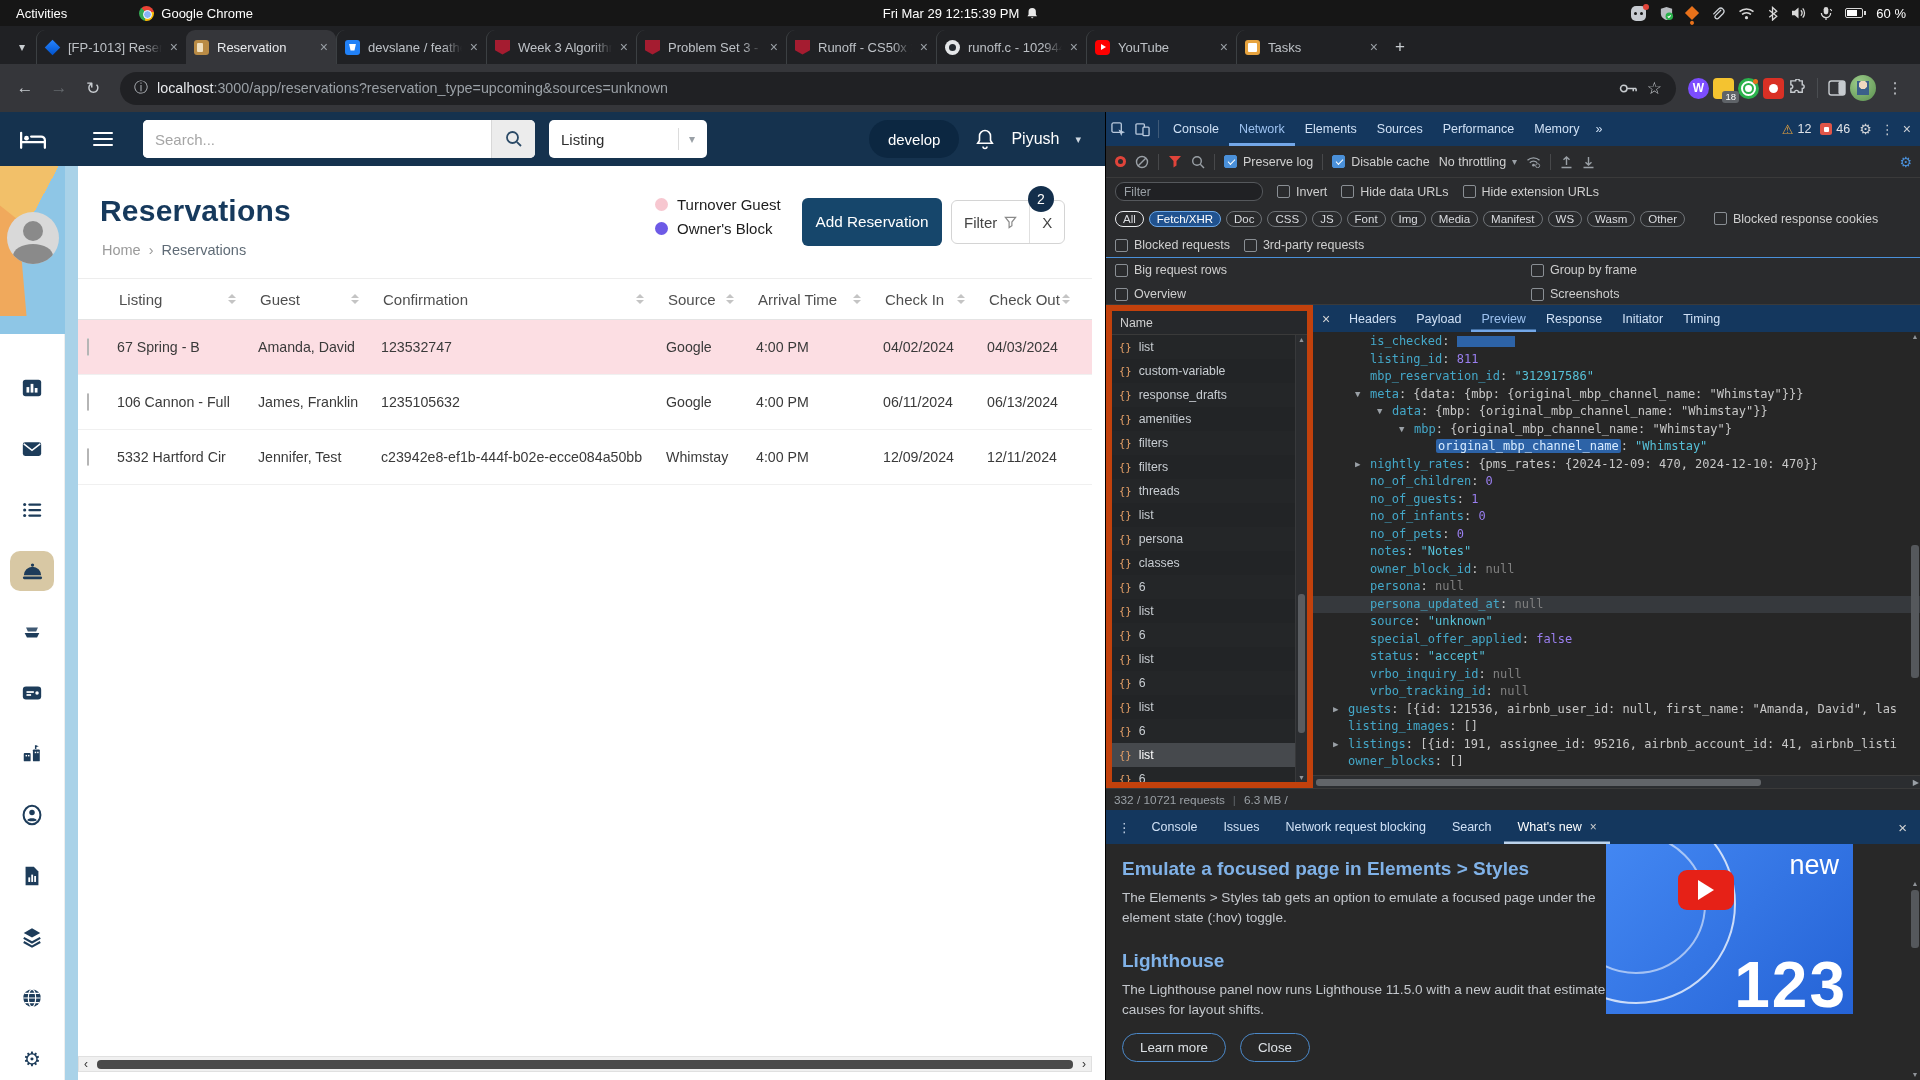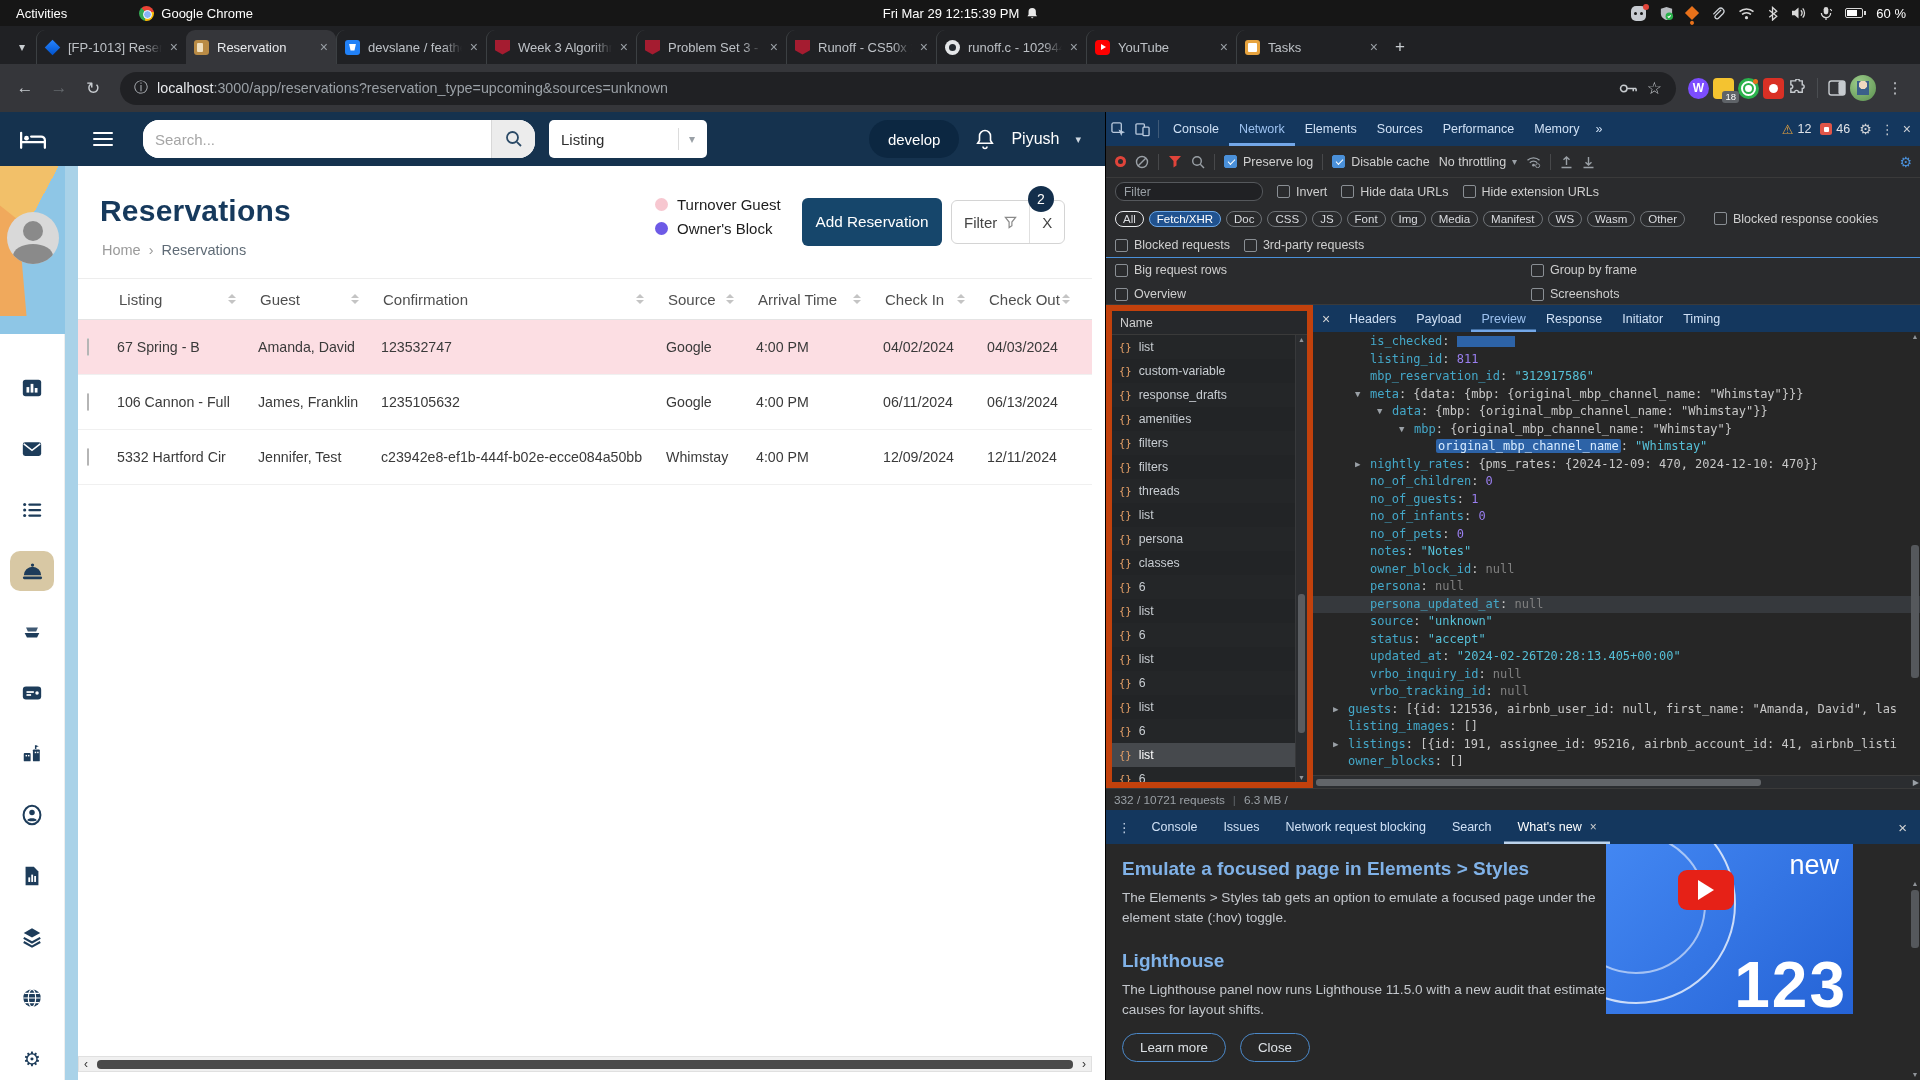--- a/index.html
+++ b/index.html
@@ -64,21 +64,21 @@
 .ext-red::after{content:"";width:9px;height:9px;border-radius:50%;background:#fff}
 .vdiv{width:1px;height:20px;background:#4a4d51;margin:0 6px}
 #avatar{width:26px;height:26px;border-radius:50%;background:radial-gradient(circle at 35% 30%,#9ccc8a,#5a8f4e);display:flex;align-items:center;justify-content:center;overflow:hidden}
 #avatar::after{content:"";width:12px;height:14px;background:radial-gradient(circle at 50% 28%,#f0d8c0 0 4px,transparent 4.5px),radial-gradient(ellipse at 50% 95%,#3a5f8a 0 8px,transparent 8.5px)}
 
 #app{position:absolute;left:0;top:112px;width:1105px;height:968px;background:#fff}
 #applogo{position:absolute;left:0;top:0;width:65px;height:54px;background:#15324e;display:flex;align-items:center;justify-content:center}
 #appheader{position:absolute;left:65px;top:0;width:1040px;height:54px;background:#15324e;display:flex;align-items:center;padding:0 24px 0 28px}
 .hamb{width:20px;height:14px;display:flex;flex-direction:column;justify-content:space-between}
 .hamb i{height:2.3px;background:#fff;border-radius:1px}
-#searchbox{margin-left:30px;width:392px;height:38px;background:#fff;border-radius:16px;display:flex;overflow:hidden}
+#searchbox{margin-left:30px;width:392px;height:38px;background:#fff;border-radius:5px;display:flex;overflow:hidden}
 #searchbox input{flex:1;border:none;outline:none;font-size:15px;padding:0 12px;font-family:inherit;color:#333}
 #searchbox input::placeholder{color:#a5a5a5}
 #magbtn{width:44px;background:#ececec;border-left:1px solid #d8d8d8;display:flex;align-items:center;justify-content:center}
 #scope{margin-left:14px;width:158px;height:38px;background:#fff;border-radius:5px;display:flex;align-items:center;padding:0 12px;font-size:15px;color:#2e2e2e}
 #scope .sdiv{width:1px;height:22px;background:#dcdcdc;margin-left:auto;margin-right:10px}
 #hdr-right{margin-left:auto;display:flex;align-items:center;gap:16px}
 #envpill{background:#0c2741;color:#fff;border-radius:19px;height:38px;display:flex;align-items:center;padding:0 19px;font-size:15px}
 #username{color:#fff;font-size:16px}
 .wchv{color:#cfd8e2;font-size:11px}
 #appside{position:absolute;left:0;top:54px;width:65px;height:914px;background:#fff;border-right:1px solid #eee}
@@ -937,28 +937,28 @@
           </div>
 
           <div class="jline ind1 rowhl">
             <span class="ja"></span><span class="jk">persona_updated_at</span><span class="js">: </span><span class="jv null">null</span>
           </div>
 
           <div class="jline ind1">
             <span class="ja"></span><span class="jk">source</span><span class="js">: </span><span class="jv str">"unknown"</span>
           </div>
 
+          <div class="jline ind1">
+            <span class="ja"></span><span class="jk">special_offer_applied</span><span class="js">: </span><span class="jv bool">false</span>
+          </div>
 
           <div class="jline ind1">
             <span class="ja"></span><span class="jk">status</span><span class="js">: </span><span class="jv str">"accept"</span>
           </div>
 
-          <div class="jline ind1">
-            <span class="ja"></span><span class="jk">updated_at</span><span class="js">: </span><span class="jv str">"2024-02-26T20:28:13.405+00:00"</span>
-          </div>
 
           <div class="jline ind1">
             <span class="ja"></span><span class="jk">vrbo_inquiry_id</span><span class="js">: </span><span class="jv null">null</span>
           </div>
 
           <div class="jline ind1">
             <span class="ja"></span><span class="jk">vrbo_tracking_id</span><span class="js">: </span><span class="jv null">null</span>
           </div>
 
           <div class="jline ind0">

